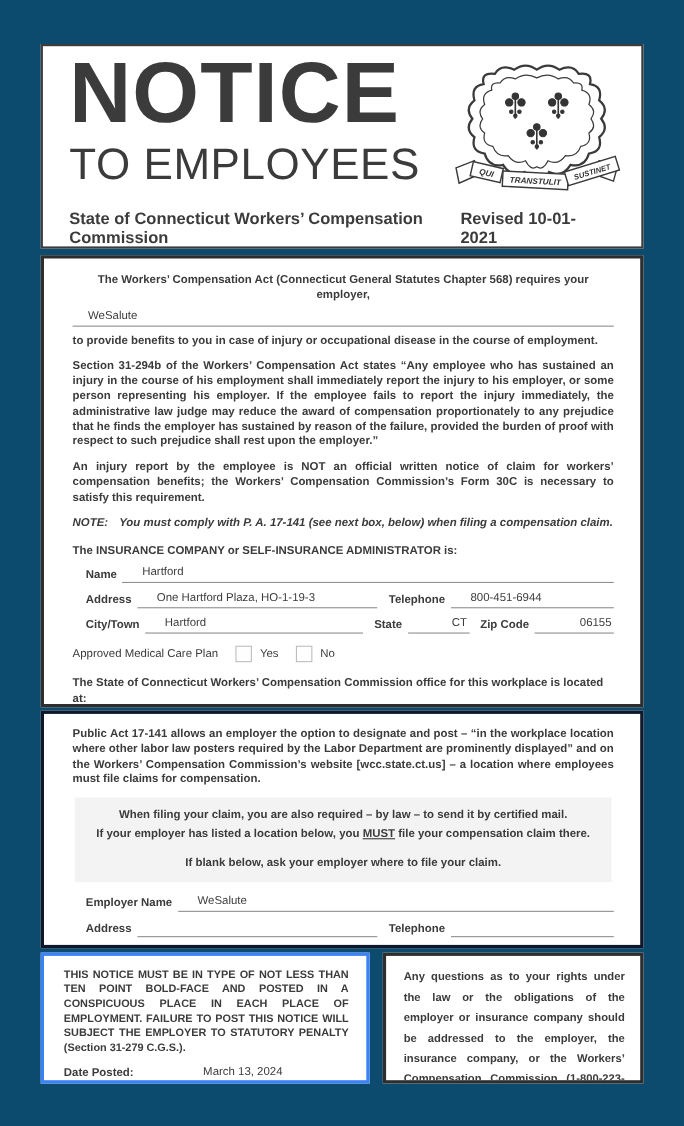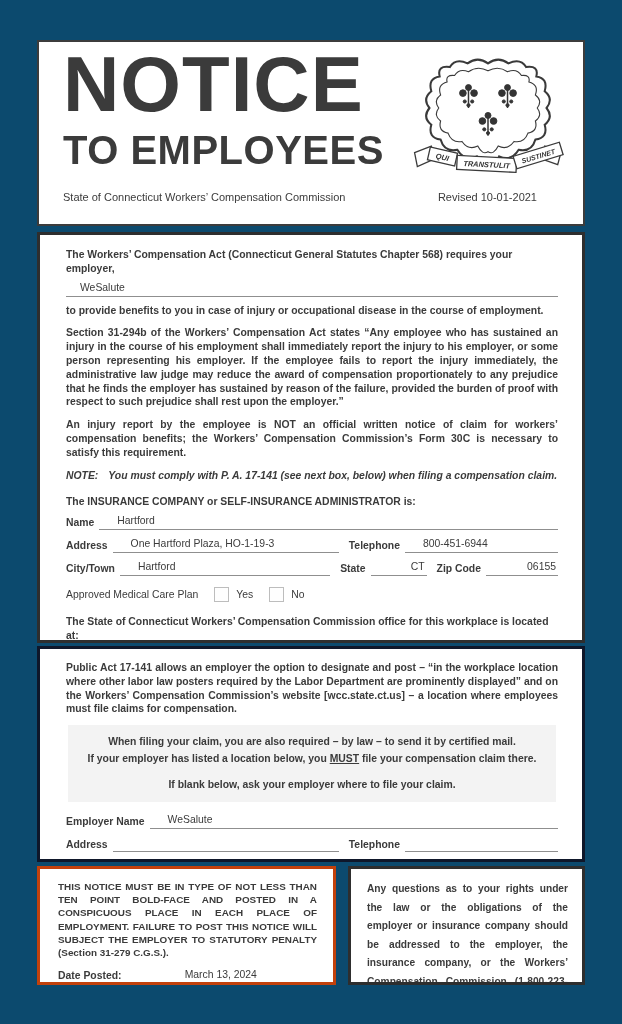--- a/index.html
+++ b/index.html
@@ -2,37 +2,37 @@
 <html><head>
 <meta charset="utf-8">
 <style>
   html,body{margin:0;padding:0;background:#ffffff;}
   body{width:622px;height:1024px;font-family:"Liberation Sans","DejaVu Sans",sans-serif;color:#3b3b3b;}
   .page{position:relative;width:594px;height:1024px;background:#0c4a6e;overflow:hidden;padding-left:36px;}
   .box{position:absolute;background:#fff;box-sizing:border-box;}
   .hdr-box{left:37px;top:40px;width:548px;height:186px;border:2px solid #3c3c3c;}
   .main-box{left:37px;top:232px;width:548px;height:411px;border:3px solid #2e2e2e;padding:13px 24px 0 26px;overflow:hidden;}
   .pa-box{left:37px;top:646px;width:548px;height:216px;border:3px solid #0f172a;padding:12px 24px 0 26px;overflow:hidden;}
-  .foot-left{left:37px;top:866px;width:299px;height:119px;border:3px solid #c2410c;padding:11px 16px 0 18px;overflow:hidden;}
+  .foot-left{left:37px;top:866px;width:299px;height:119px;border:3px solid #3b82f6;padding:11px 16px 0 18px;overflow:hidden;}
   .foot-right{left:348px;top:866px;width:237px;height:119px;border:3px solid #2e2e2e;padding:11px 14px 0 16px;overflow:hidden;}
 
   .title1{margin:10px 0 0 24px;font-size:78px;font-weight:bold;line-height:0.84;letter-spacing:1px;color:#3b3b3b;}
-  .title2{margin:12px 0 0 24px;font-size:40px;font-weight:bold;line-height:1;letter-spacing:0.5px;color:#3b3b3b;}
-  .hdr-sub{display:flex;justify-content:space-between;margin:21px 24px 0 24px;font-size:11px;font-weight:normal;}
+  .title2{margin:12px 0 0 24px;font-size:40px;font-weight:normal;line-height:1;letter-spacing:0.5px;color:#3b3b3b;}
+  .hdr-sub{display:flex;justify-content:space-between;margin:21px 24px 0 24px;font-size:15px;font-weight:bold;}
   .hdr-sub .rev{padding-right:22px;}
   .seal{position:absolute;right:16px;top:12px;}
 
   p{margin:0 0 9px 0;font-size:10.4px;font-weight:bold;line-height:13.8px;}
   .just{text-align:justify;}
   .note-line{font-style:italic;margin-bottom:13px;}
   .note-line .gap{display:inline-block;width:10px;}
   .heading{margin-bottom:5px;}
 
   .fline{display:block;border-bottom:1px solid #8f8f8f;font-weight:normal;font-size:10.4px;line-height:13px;min-height:14px;padding:0 4px 1px 14px;margin-bottom:7px;}
-  .row{display:flex;align-items:flex-end;margin-bottom:7px;font-size:10.4px;}
+  .row{display:flex;align-items:flex-end;margin-bottom:7px;font-size:10.4px;margin-left:12px;}
   .lbl{font-weight:bold;white-space:nowrap;padding-right:5px;line-height:14px;}
   .fld{border-bottom:1px solid #8f8f8f;font-weight:normal;min-height:14px;line-height:13px;padding:0 2px 1px 18px;}
   .grow15{flex:1.55;margin-right:10px;}
   .grow1{flex:1;}
   .ctr{text-align:right;padding-left:2px;}
   .w-state{width:52px;}
   .w-zip{width:68px;}
 
   .plan-row{display:flex;align-items:center;margin:11px 0 13px 0;font-size:10.4px;font-weight:normal;}
   .chk{display:inline-block;width:13px;height:13px;border:1px solid #bdbdbd;background:#fefefe;margin:0 7px 0 16px;}
@@ -108,21 +108,21 @@
           <g transform="translate(112,110) rotate(-17)">
             <rect x="0" y="0" width="52" height="14" fill="#fff" stroke="#3a3a3a" stroke-width="1.4"></rect>
             <text x="26" y="10.5" text-anchor="middle" font-size="7.5" font-weight="bold" font-style="italic" fill="#333">SUSTINET</text>
           </g>
         </g>
       </svg>
     </div>
   </div>
 
   <div class="box main-box">
-    <p style="margin-bottom:5px;">The Workers’ Compensation Act (Connecticut General Statutes Chapter 568) requires your employer,</p>
+    <p style="margin-bottom:5px;text-align:center;">The Workers’ Compensation Act (Connecticut General Statutes Chapter 568) requires your employer,</p>
     <span class="fline">WeSalute</span>
     <p>to provide benefits to you in case of injury or occupational disease in the course of employment.</p>
     <p class="just">Section 31-294b of the Workers’ Compensation Act states “Any employee who has sustained an injury in the course of his employment shall immediately report the injury to his employer, or some person representing his employer. If the employee fails to report the injury immediately, the administrative law judge may reduce the award of compensation proportionately to any prejudice that he finds the employer has sustained by reason of the failure, provided the burden of proof with respect to such prejudice shall rest upon the employer.”</p>
     <p class="just">An injury report by the employee is NOT an official written notice of claim for workers’ compensation benefits; the Workers’ Compensation Commission’s Form 30C is necessary to satisfy this requirement.</p>
     <p class="note-line"><span>NOTE:</span><span class="gap"></span><span>You must comply with P. A. 17-141 (see next box, below) when filing a compensation claim.</span></p>
 
     <p class="heading">The INSURANCE COMPANY or SELF-INSURANCE ADMINISTRATOR is:</p>
 
     <div class="row">
       <span class="lbl">Name</span>

